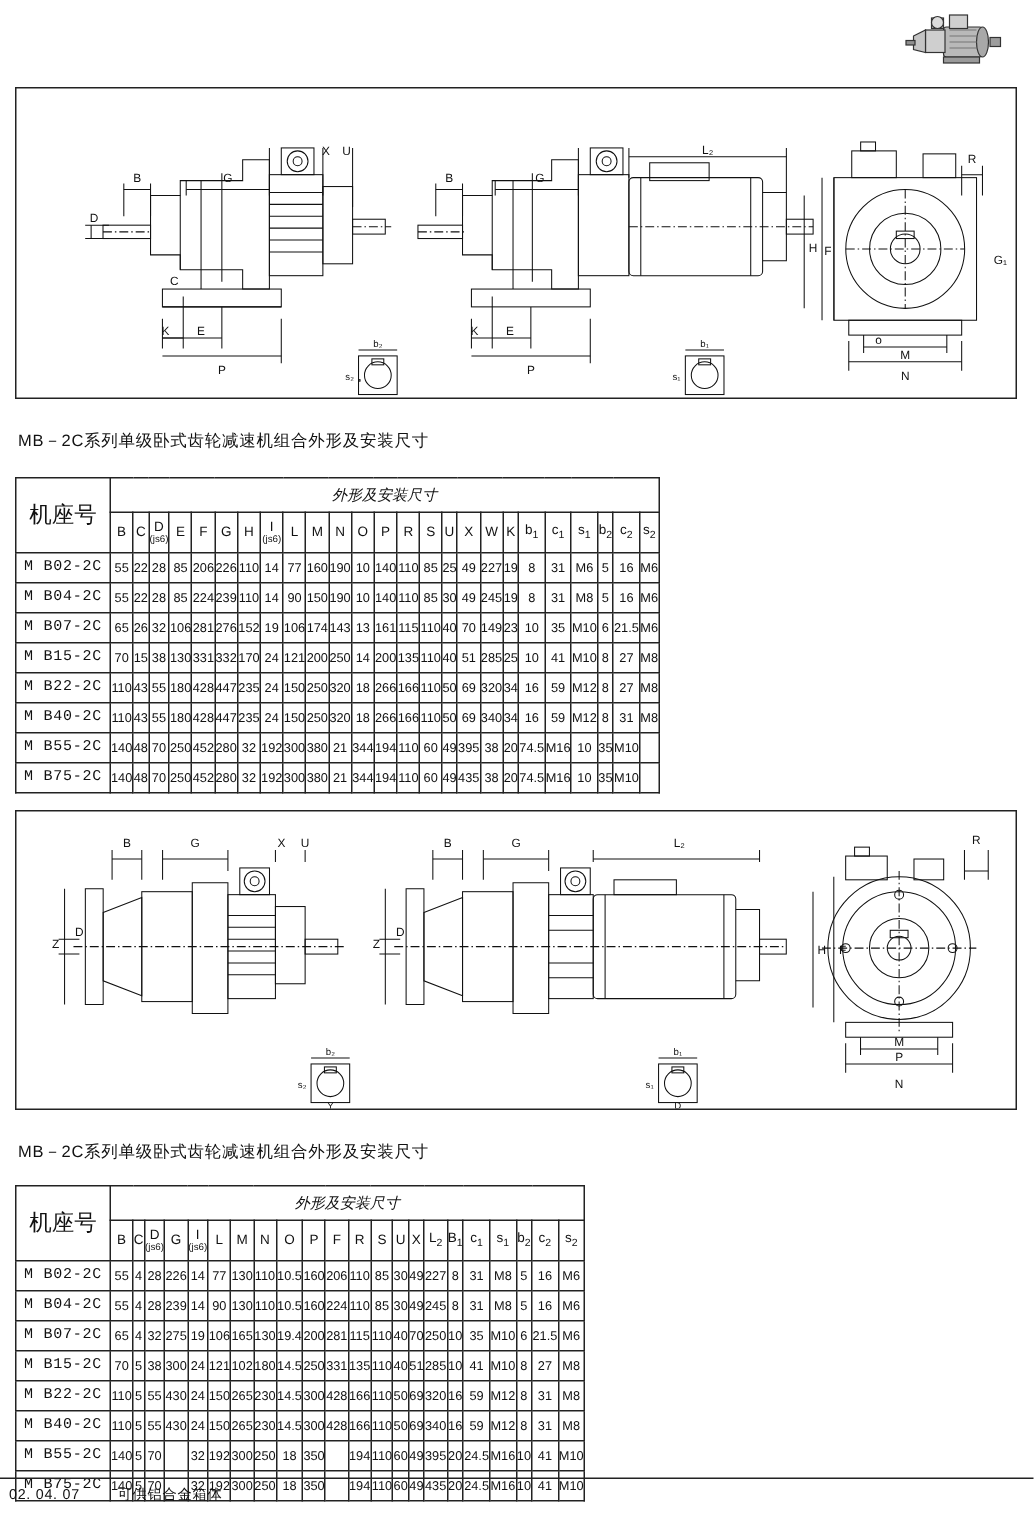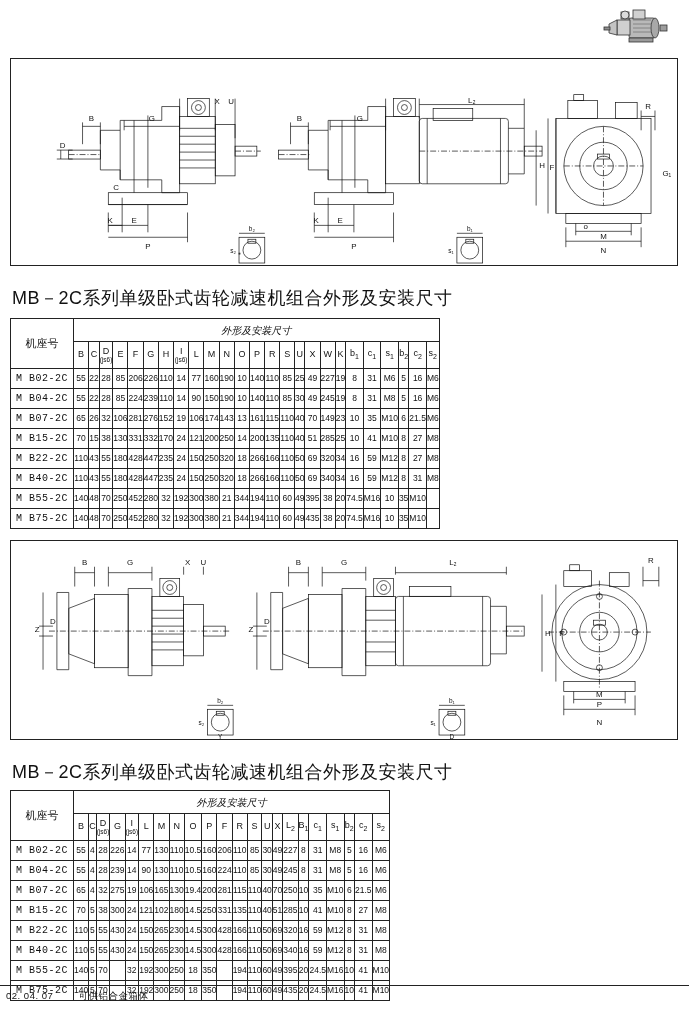--- a/index.html
+++ b/index.html
@@ -10,41 +10,41 @@
   .motor-icon{position:absolute;right:16px;top:6px;width:70px;height:44px;}
 
   
   .dwg-frame{position:absolute;left:10px;width:668px;border:1px solid #222;box-sizing:border-box;background:#fff;}
   #dwg1{top:58px;height:208px;}
   #dwg2{top:540px;height:200px;}
 
   .dwg-frame svg{display:block;width:100%;height:100%;}
 
   
-  .caption{position:absolute;left:12px;font-size:18px;letter-spacing:.5px;color:#111;}
+  .caption{position:absolute;left:12px;font-size:11px;letter-spacing:.5px;color:#111;}
   #cap1{top:286px;}
   #cap2{top:760px;}
 
   
   table.spec{position:absolute;left:10px;border-collapse:collapse;background:#fff;}
   #tbl1{top:318px;}
   #tbl2{top:790px;}
   table.spec td,table.spec th{
      border:1px solid #222;
      font-size:8.5px;
      text-align:center;
      font-weight:normal;
      padding:0;
      height:19px;
      line-height:19px;
      white-space:nowrap;
   }
   table.spec td.model{font-size:10px;width:62px;letter-spacing:.5px;font-family:Liberation Mono, monospace;}
   table.spec th.group{font-size:10px;height:22px;font-style:italic;}
-  table.spec th.modelhdr{font-size:11px;width:62px;}
+  table.spec th.modelhdr{font-size:15px;width:62px;}
   table.spec th.col{font-size:9px;height:26px;line-height:1.05;}
   .sub{font-size:7px;vertical-align:sub;}
   .jsfix{display:block;font-size:6.5px;line-height:7px;margin-top:-1px;}
 
   
   .footer-rule{position:absolute;left:0;right:0;top:985px;border-top:1px solid #222;}
   .footer{position:absolute;top:990px;left:6px;font-size:9.5px;letter-spacing:.5px;}
   .footer .note{margin-left:22px;}
 
   

